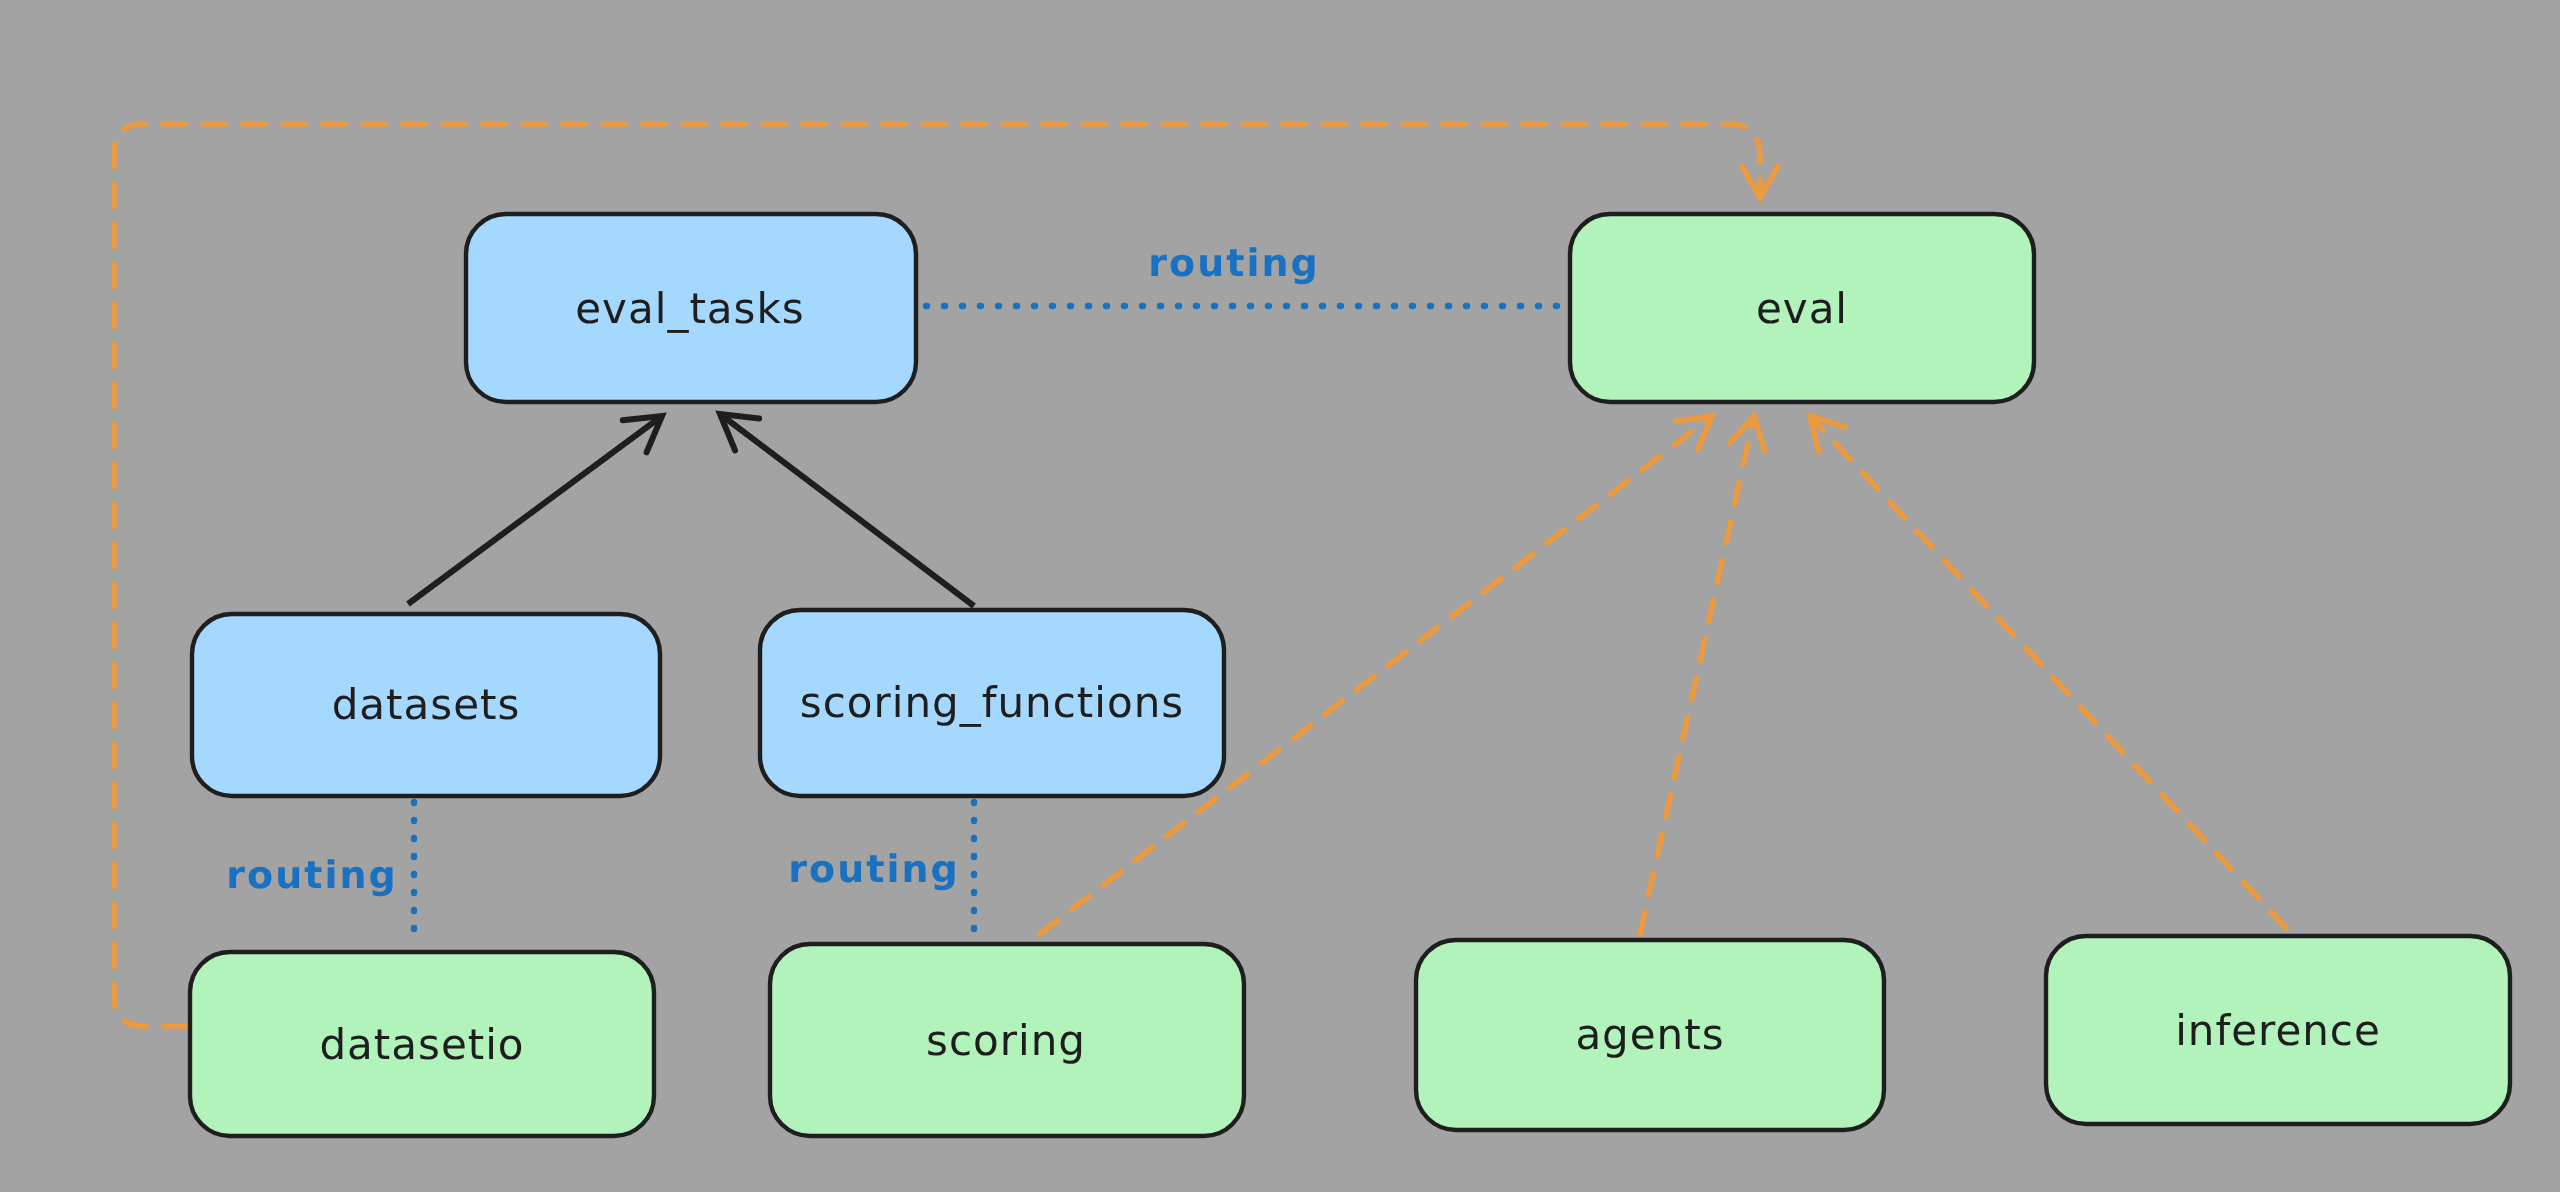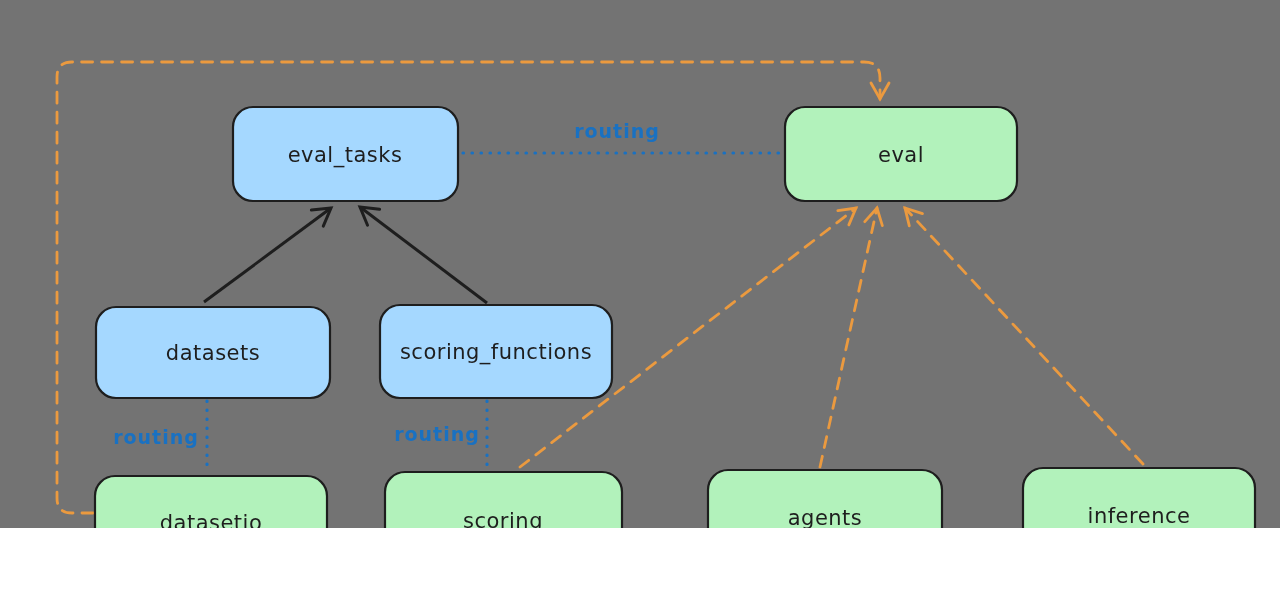--- a/index.html
+++ b/index.html
@@ -1,16 +1,16 @@
 <!DOCTYPE html>
 <html><head>
 <meta charset="utf-8">
 <style>
   html,body{margin:0;padding:0;background:#ffffff;}
-  .stage{position:relative;width:1280px;height:528px;background:#737373;overflow:hidden;}
+  .stage{position:relative;width:1280px;height:596px;background:#a3a3a3;overflow:hidden;}
   svg{display:block;}
   svg text{font-family:"DejaVu Sans","Liberation Sans",sans-serif;}
   .node rect{stroke:#1e1e1e;stroke-width:2.2;}
   .node text{font-size:21px;fill:#1e1e1e;text-anchor:middle;dominant-baseline:middle;letter-spacing:0.5px;}
   .routing-label{font-size:19px;font-weight:600;text-anchor:middle;letter-spacing:1px;}
   .edge{fill:none;}
   .edge-black{stroke-width:3;}
   .edge-blue-dotted{stroke-width:3.2;stroke-dasharray:0.5 8.5;stroke-linecap:round;}
   .edge-orange{stroke-width:2.8;stroke-dasharray:11 9;stroke-linecap:round;}
 </style>

